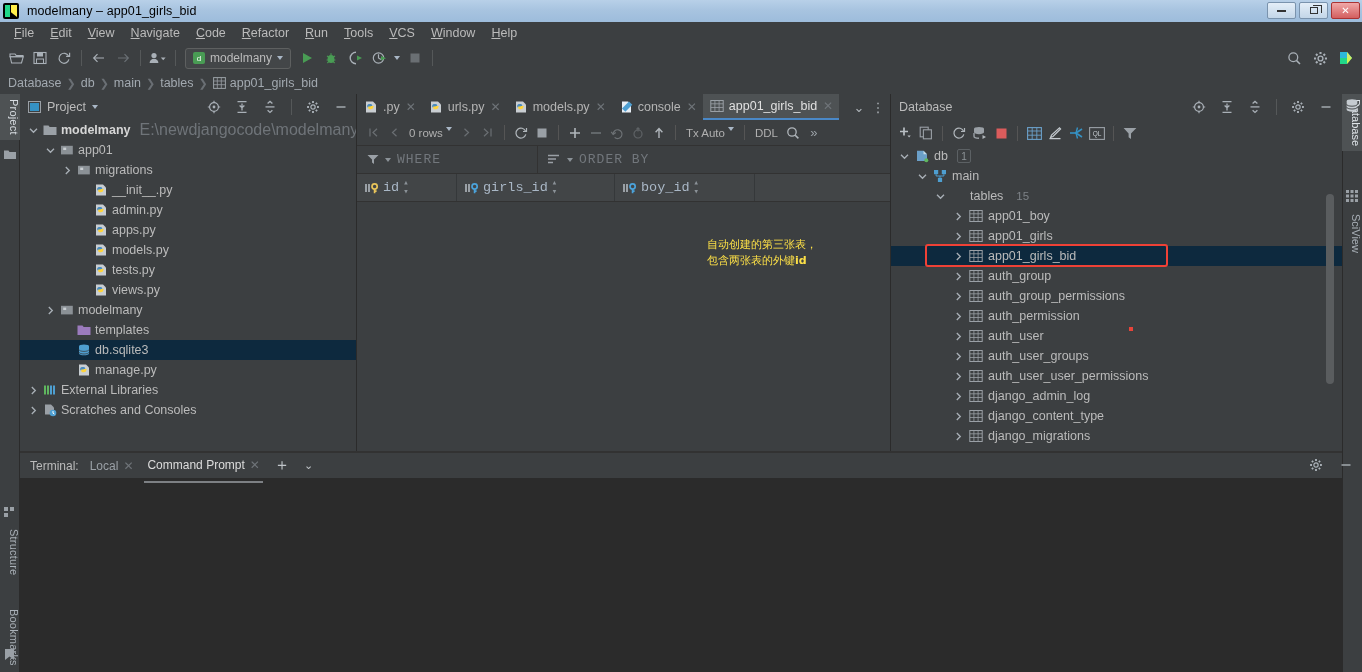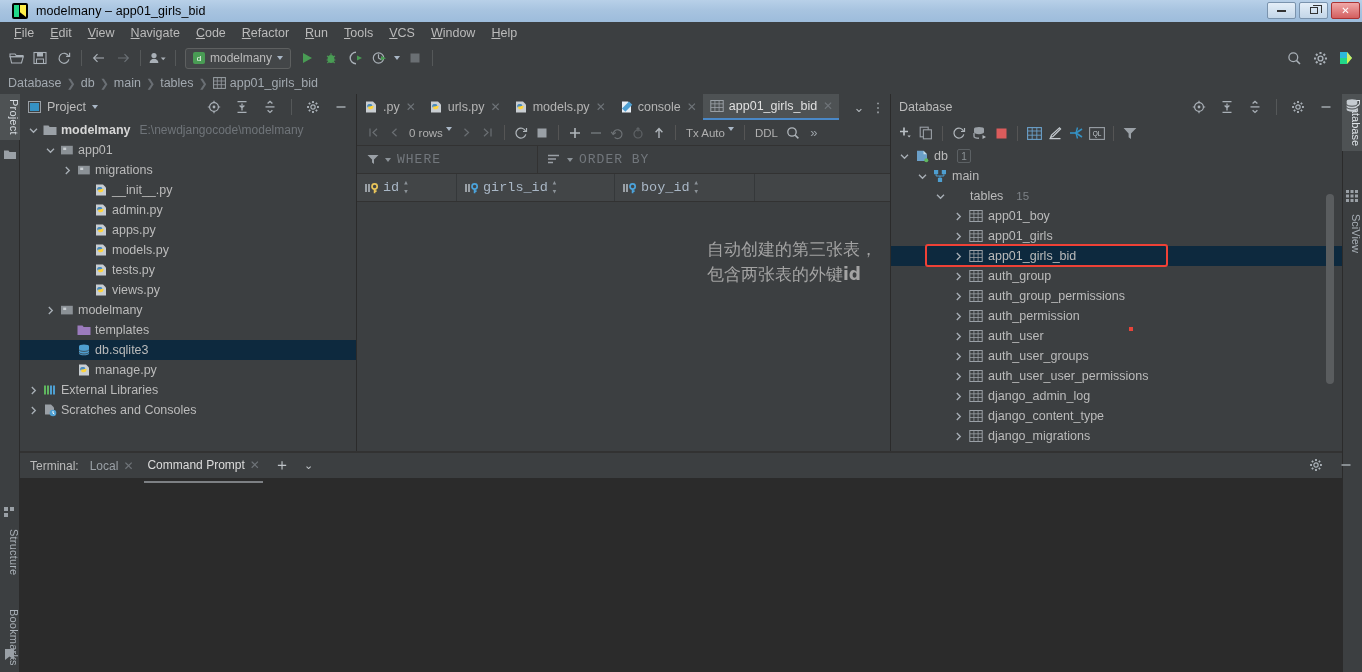--- a/index.html
+++ b/index.html
@@ -9,21 +9,21 @@
     font-family: "Liberation Sans", sans-serif;
     font-size: 12px; color: #bbbbbb;
     -webkit-font-smoothing: antialiased;
   }
   .app { position: relative; width: 1362px; height: 672px; }
 
   
   .titlebar {
     position:absolute; left:0; top:0; width:1362px; height:22px;
     background: linear-gradient(to bottom, #b8d0e8 0%, #a8c4e0 45%, #9dbcdb 100%);
-    display:flex; align-items:center;padding-left:9px;
+    display:flex; align-items:center;
   }
   .title-ico { width:16px; height:16px; margin-left:3px; position:relative;
      background:#000; border-radius:2px; flex:none; }
   .title-ico::before{content:"";position:absolute;left:2px;top:2px;width:5px;height:12px;background:#21d789;}
   .title-ico::after{content:"";position:absolute;left:8px;top:2px;width:6px;height:12px;background:#ffee49;
      clip-path:polygon(0 0,100% 0,100% 100%,0 60%);}
   .title-text { margin-left:8px; font-size:12.5px; color:#000; letter-spacing:.1px;}
   .wbtns { position:absolute; right:2px; top:2px; display:flex; gap:3px; }
   .wbtn { width:29px; height:17px; border:1px solid #7a93ad; border-radius:2px;
      background:linear-gradient(to bottom,#e4eef8,#c3d6e8); display:flex;align-items:center;justify-content:center;
@@ -70,21 +70,21 @@
   .panel-hdr { height:26px;display:flex;align-items:center;padding-left:8px;gap:6px; }
   .panel-hdr .ttl{font-size:12.5px;color:#bbb;}
   .panel-hdr-actions{position:absolute;right:4px;top:0;height:26px;display:flex;align-items:center;gap:4px;}
   .proj-tree{position:absolute;left:0;top:26px;width:337px;height:332px;background:#3c3f41;overflow:hidden;}
   .trow{height:20px;display:flex;align-items:center;gap:4px;font-size:12.5px;color:#bbbbbb;white-space:nowrap;}
   .trow.sel{background:#0d293e;}
   .arrow{width:11px;height:11px;flex:none;display:flex;align-items:center;justify-content:center;}
   .arrow.none{visibility:hidden;}
   .tlabel{color:#bbbbbb;}
   .tlabel.bold{font-weight:bold;color:#d6d6d6;}
-  .tpath{color:#6f7479;font-size:12px;margin-left:5px;}
+  .tpath{color:#6f7479;font-size:16px;margin-left:5px;}
 
   
   .editor{position:absolute;left:357px;top:94px;width:533px;height:358px;background:#3c3f41;}
   .tabbar{height:26px;background:#3c3f41;display:flex;align-items:flex-end;position:relative;overflow:hidden;}
   .etab{height:26px;display:flex;align-items:center;gap:5px;padding:0 6px 0 7px;font-size:12.5px;color:#b4b4b4;flex:none;}
   .etab.active{background:#4e5254;border-bottom:2px solid #4a88c7;color:#e0e0e0;}
   .etab .x{color:#6f7479;font-size:12px;margin-left:1px;}
   .tabbar-right{position:absolute;right:0;top:0;height:26px;display:flex;align-items:center;gap:2px;padding-right:4px;background:#3c3f41;}
 
   .dbtoolbar{height:26px;background:#3c3f41;display:flex;align-items:center;gap:1px;padding-left:6px;border-bottom:1px solid #323232;}
@@ -98,21 +98,21 @@
   .fcell.where{width:180px;flex:none;}
   .fcell.order{flex:1;border-left:1px solid #323232;}
 
   .gridhdr{height:28px;display:flex;background:#424547;border-bottom:1px solid #323232;}
   .gh{display:flex;align-items:center;gap:4px;padding:0 8px;font-family:"Liberation Mono",monospace;font-size:13.5px;color:#a9b7c6;border-right:1px solid #35383a;}
   .gh .sortarr{color:#8b9298;font-size:9px;line-height:1;display:flex;flex-direction:column;}
   .gridbody{flex:1;background:#3c3f41;}
 
   
   .annot{position:absolute;left:707px;top:237px;width:185px;
-     color:#a3a3a3;font-size:17px;line-height:1.45;font-family:"DejaVu Sans",sans-serif;z-index:6;}
+     color:#fde047;font-size:11px;line-height:1.45;font-family:"DejaVu Sans",sans-serif;z-index:6;}
   .annot b{font-weight:bold;}
 
   
   .dbpanel{position:absolute;left:890px;top:94px;width:452px;height:358px;background:#3c3f41;border-left:1px solid #2b2b2b;}
   .dbtree{position:absolute;left:0;top:52px;width:452px;height:306px;overflow:hidden;}
   .drow{height:20px;display:flex;align-items:center;gap:5px;font-size:12.5px;color:#bbbbbb;white-space:nowrap;}
   .drow.sel{background:#0d293e;}
   .dcount{color:#7d8287;font-size:11.5px;margin-left:8px;}
   .dbadge{display:inline-flex;align-items:center;justify-content:center;min-width:14px;height:14px;
      border:1px solid #5c6164;border-radius:2px;font-size:10px;color:#8d9397;padding:0 3px;margin-left:4px;}

